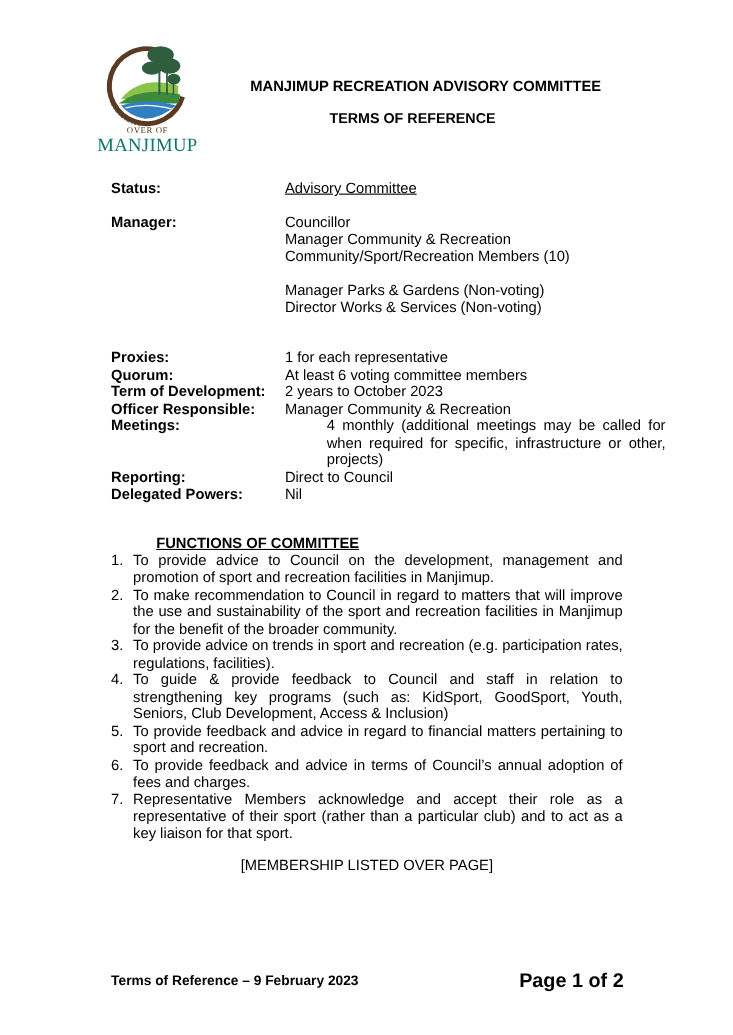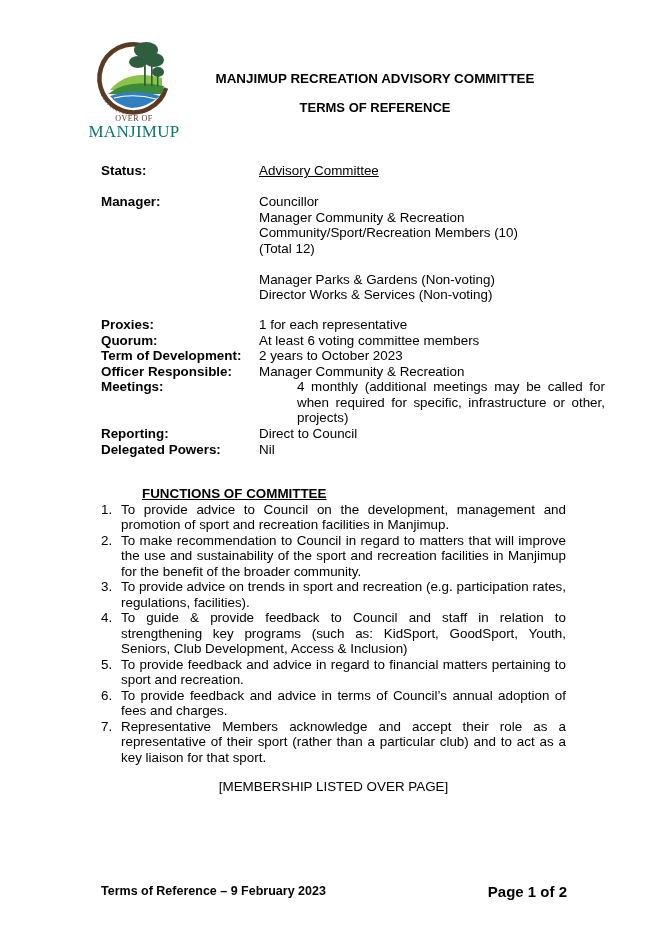--- a/index.html
+++ b/index.html
@@ -43,21 +43,21 @@
     width: 92px;
     text-align: center;
     font-family: "Liberation Serif", serif;
     color: #0f766e;
     font-size: 17px;
     line-height: 18px;
     letter-spacing: 0.3px;
   }
   .title1 {
     position: absolute;
-    left: 210px;
+    left: 222px;
     top: 71px;
     width: 330px;
     text-align: center;
     font-weight: bold;
     font-size: 13.4px;
   }
   .title2 {
     position: absolute;
     left: 210px;
     top: 100px;
@@ -126,21 +126,21 @@
     left: 101px;
     top: 884px;
     font-weight: bold;
     font-size: 12.5px;
   }
   .footer-right {
     position: absolute;
     right: 99px;
     top: 884px;
     font-weight: bold;
-    font-size: 15px;
+    font-size: 18px;
     padding-left: 17px;
   }
 </style>
 </head>
 <body>
 
 <div class="logo">
   <svg width="92" height="80" viewBox="0 0 92 80" style="position:absolute;left:0;top:0;">
 
     <path d="M56 8 A34 34 0 1 0 78 50" fill="none" stroke="#5a3a22" stroke-width="4.5"></path>
@@ -174,21 +174,20 @@
   <span class="label">Status:</span>
   <span class="value underline">Advisory Committee</span>
 </div>
 
 <div class="row" style="top:194px;">
   <span class="label">Manager:</span>
   <div class="value">
     <span class="line">Councillor</span>
     <span class="line">Manager Community &amp; Recreation</span>
     <span class="line">Community/Sport/Recreation Members (10)</span>
-    <span class="line">(Total 12)</span>
     <span class="line" style="height:15.5px;"></span>
     <span class="line">Manager Parks &amp; Gardens (Non-voting)</span>
     <span class="line">Director Works &amp; Services (Non-voting)</span>
   </div>
 </div>
 
 <div class="row" style="top:317px;">
   <span class="label">Proxies:</span>
   <span class="value">1 for each representative</span>
 </div>

